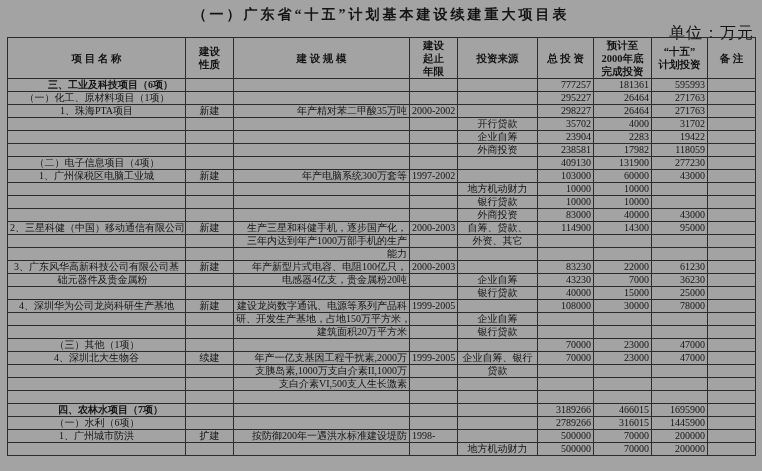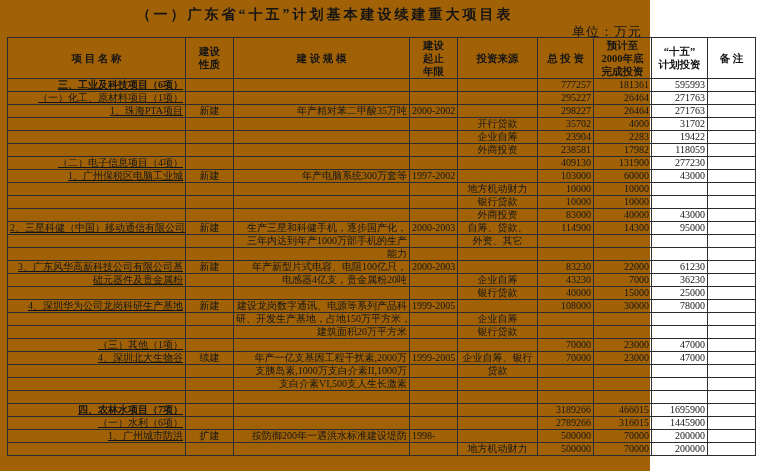--- a/index.html
+++ b/index.html
@@ -1,44 +1,44 @@
 <!DOCTYPE html>
 <html><head>
 <meta charset="utf-8">
 <style>
   html,body{margin:0;padding:0;}
   body{
     width:762px;height:471px;background:#ffffff;
     font-family:"Liberation Serif", serif;color:#141414;
     position:relative;overflow:hidden;
   }
-  .page{position:relative;width:650px;height:471px;background:#a16207;}
+  .page{position:relative;width:762px;height:471px;background:#a3a3a3;}
   .doc-title{
     position:absolute;top:6px;left:0;width:100%;
     text-align:center;font-size:14px;font-weight:bold;letter-spacing:3px;
   }
   .unit-label{
-    position:absolute;top:23px;right:8px;font-size:13px;letter-spacing:1px;
+    position:absolute;top:23px;right:8px;font-size:16px;letter-spacing:1px;
   }
   table.main{
     position:absolute;left:7px;top:37px;width:748px;
     border-collapse:collapse;table-layout:fixed;
   }
   table.main th, table.main td{
     border:1px solid #2c2c2c;
     padding:0 2px;
     font-size:10px;
     height:12px;line-height:12px;
     overflow:hidden;white-space:nowrap;
   }
   table.main th{
     font-weight:bold;font-size:10.5px;text-align:center;
     white-space:pre-line;line-height:13px;height:40px;vertical-align:middle;
   }
-  .c-name{text-align:right;text-decoration:underline;}
+  .c-name{text-align:center;}
   .c-nature{text-align:center;}
   .c-scale{text-align:right;}
   .c-years{text-align:left;font-size:9.5px;}
   .c-source{text-align:center;}
   .c-num{text-align:right;padding-right:4px;}
   .c-note{text-align:center;}
   tr.t-sec td.c-name{padding-left:30px;font-weight:bold;}
   tr.t-sub td.c-name{padding-left:3px;}
   tr.t-proj td.c-name{padding-left:2px;}
   tr.t-cont2 td.c-name{padding-left:14px;}

